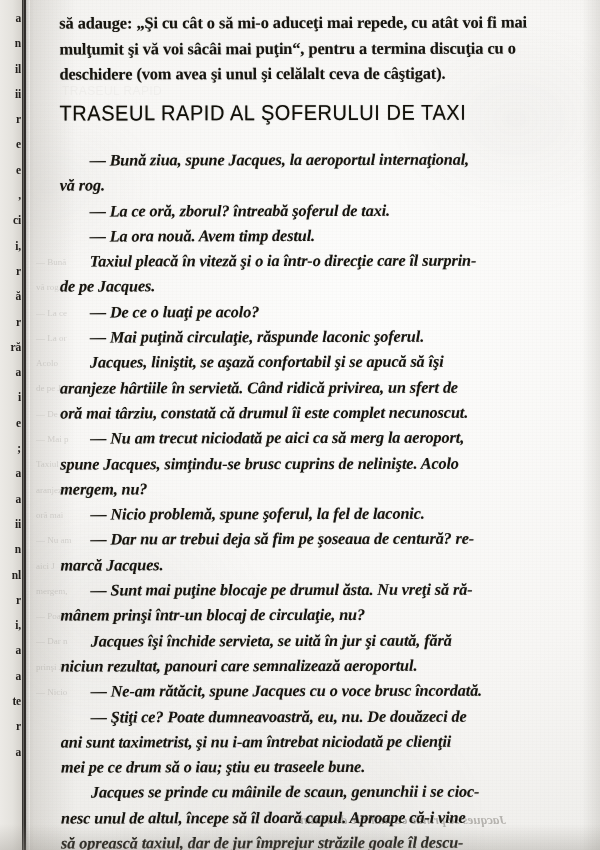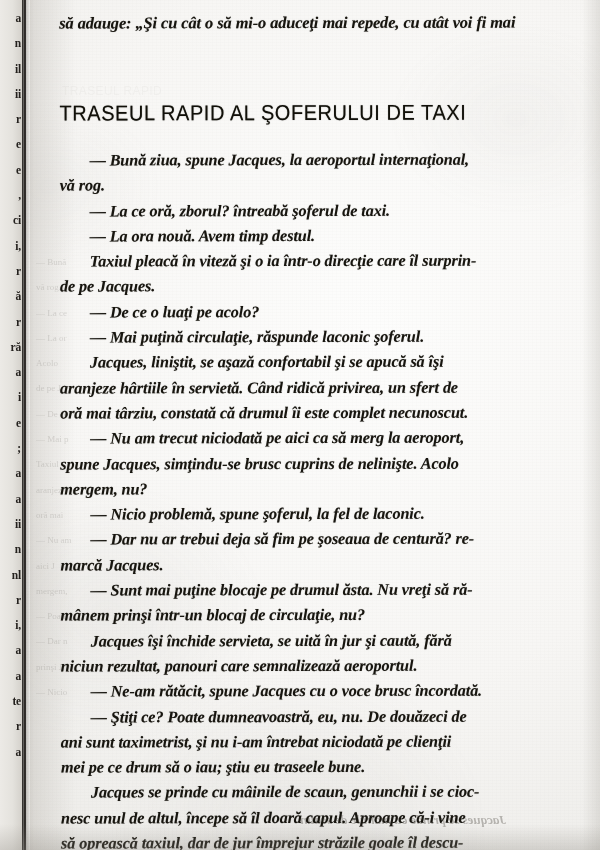--- a/index.html
+++ b/index.html
@@ -156,21 +156,21 @@
 
   
   .para-opening {
     top: 10px;
     font-size: 16.4px;
     font-weight: 700;
     line-height: 25.6px;
     letter-spacing: -.15px;
     word-spacing: .2px;
   }
-  .para-opening .ln { display: block; white-space: nowrap; font-style: italic; }
+  .para-opening .ln { display: block; white-space: nowrap; }
 
   
   .section-head {
     position: absolute;
     left: 0;
     top: 101px;
     font-family: "Liberation Sans Narrow", "Liberation Sans", sans-serif;
     font-size: 21.5px;
     font-weight: 400;
     letter-spacing: .6px;
@@ -292,20 +292,22 @@
         <div>prinşi J</div>
         <div>— Nicio </div>
       </div>
   </div>
   <div class="ghost-mirror">Jacques se prinde cu mâinile de scaun</div>
 
   <div class="column skew">
 
     <div class="para para-opening">
         <span class="ln">să adauge: „Şi cu cât o să mi-o aduceţi mai repede, cu atât voi fi mai</span>
+        <span class="ln">mulţumit şi vă voi sâcâi mai puţin“, pentru a termina discuţia cu o</span>
+        <span class="ln">deschidere (vom avea şi unul şi celălalt ceva de câştigat).</span>
       </div>
 
     <div class="section-head">TRASEUL RAPID AL ŞOFERULUI DE TAXI</div>
 
     <div class="body-block">
         <span class="ln ind">— Bună ziua, spune Jacques, la aeroportul internaţional,</span>
         <span class="ln">vă rog.</span>
         <span class="ln ind">— La ce oră, zborul? întreabă şoferul de taxi.</span>
         <span class="ln ind">— La ora nouă. Avem timp destul.</span>
         <span class="ln ind">Taxiul pleacă în viteză şi o ia într-o direcţie care îl surprin-</span>

